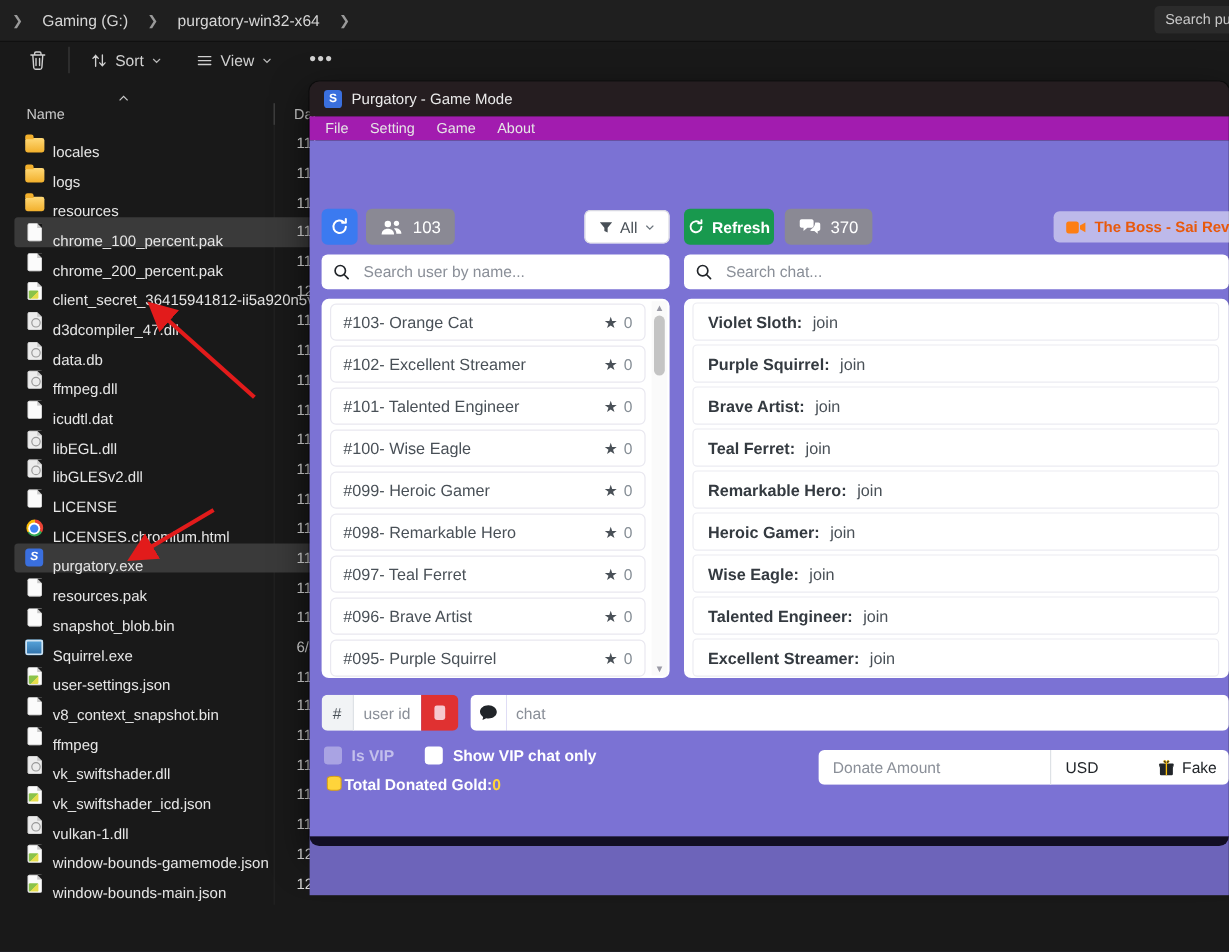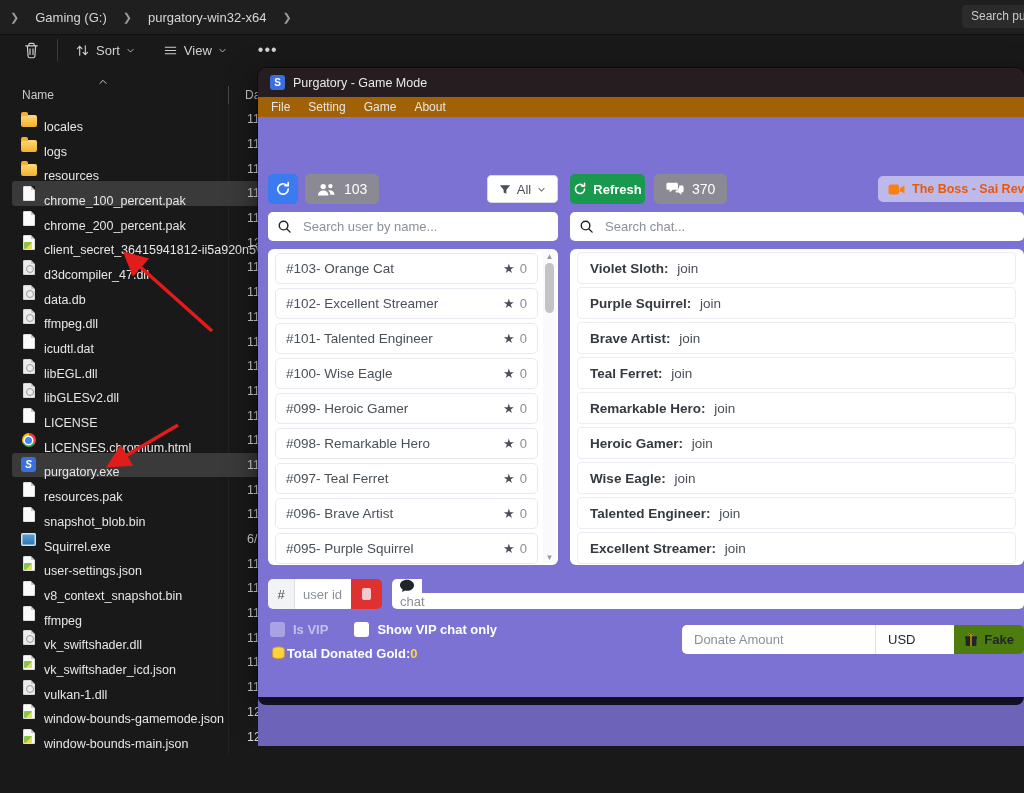--- a/index.html
+++ b/index.html
@@ -42,21 +42,21 @@
   .ic-purgatory{width:15px;height:15px;border-radius:3px;background:#3a6fde;color:#fff;font-weight:bold;font-size:10px;text-align:center;line-height:15px;}
   .ic-purgatory::after{content:"S";}
   .ic-app{width:15px;height:13px;border-radius:2px;background:linear-gradient(#5aa7dd,#2f6fa8);box-shadow:inset 0 0 0 1.5px #cfe3f2;}
   
   #annotations{position:absolute;inset:0;z-index:5;pointer-events:none;}
   
   #app{position:absolute;left:258px;top:68px;width:766px;height:637px;z-index:10;border-radius:8px;
        box-shadow:0 10px 30px rgba(0,0,0,.6),0 0 0 1px rgba(0,0,0,.45);}
   .titlebar{position:absolute;left:0;top:0;right:0;height:29px;background:#251d20;border-radius:8px 8px 0 0;display:flex;align-items:center;color:#eaeaea;font-size:12.5px;}
   .app-logo{width:15px;height:15px;border-radius:3px;background:#3a6fde;color:#fff;font-weight:bold;font-size:10px;text-align:center;line-height:15px;margin:0 8px 0 12px;}
-  .menubar{position:absolute;left:0;top:29px;right:0;height:20px;background:#a16207;display:flex;align-items:center;color:#e6e6e6;font-size:12px;}
+  .menubar{position:absolute;left:0;top:29px;right:0;height:20px;background:#a21caf;display:flex;align-items:center;color:#e6e6e6;font-size:12px;}
   .menu-item{padding:0 9px;line-height:20px;}
   .app-body{position:absolute;left:0;top:49px;right:0;bottom:8px;background:#7b72d4;}
   .dark-strip{position:absolute;left:0;bottom:0;right:0;height:8px;background:#120e24;border-radius:0 0 8px 8px;}
   .muted-band{position:absolute;left:0;top:580px;right:0;height:49px;background:#6d64ba;}
   
   .btn-blue{position:absolute;left:10px;top:57px;width:30px;height:30px;background:#3b7af0;border-radius:5px;display:flex;align-items:center;justify-content:center;}
   .badge-gray{position:absolute;top:57px;height:30px;background:#8a8994;border-radius:5px;display:flex;align-items:center;gap:8px;color:#fff;font-size:14px;padding:0 12px;}
   #user-count-badge{left:47px;}
   #chat-count-badge{left:396px;}
   .pill-all{position:absolute;left:229px;top:58px;width:71px;height:28px;background:#fff;border-radius:5px;display:flex;align-items:center;justify-content:center;gap:6px;color:#495057;font-size:13px;box-shadow:inset 0 0 0 1px #d8d8e2;}
@@ -77,42 +77,42 @@
   .ustar{color:#495057;font-size:13px;margin-right:5px;}
   .ucount{color:#868e96;font-size:13px;}
   .crow{margin:3px 8px 0 7px;height:30px;border:1px solid #ececf2;border-radius:4px;display:flex;align-items:center;padding:0 12px;font-size:13.5px;color:#495057;background:#fff;white-space:nowrap;overflow:hidden;}
   .crow b{color:#343a40;margin-right:5px;}
   .vscroll{position:absolute;right:2px;top:2px;bottom:2px;width:13px;background:#fafafa;}
   .vthumb{position:absolute;left:2px;top:12px;width:9px;height:50px;background:#c4c4c4;border-radius:5px;}
   .varrow{position:absolute;left:2px;width:9px;font-size:8px;color:#9a9aa5;text-align:center;}
   
   .io-group{position:absolute;top:462px;height:30px;display:flex;border-radius:5px;overflow:hidden;}
   #userid-group{left:10px;width:114px;}
-  #chat-group{left:134px;width:632px;flex-direction:column;}
+  #chat-group{left:134px;width:632px;}
   .addon{background:#f1f3f5;color:#495057;display:flex;align-items:center;justify-content:center;font-size:13px;border-right:1px solid #dee2e6;}
   .addon-white{background:#fff;border-right:0;}
   .io-group input{border:0;outline:0;background:#fff;font-size:13px;color:#333;padding:0 8px;font-family:inherit;min-width:0;flex:1;}
   .io-group input::placeholder{color:#8a8f98;}
   .btn-red{width:31px;background:#e03131;display:flex;align-items:center;justify-content:center;}
   .stop-glyph{width:9px;height:12px;background:#f6c9cf;border-radius:2px;}
   
   .chk-row{position:absolute;left:12px;top:503px;display:flex;align-items:center;gap:26px;height:18px;}
   .chk{display:flex;align-items:center;gap:8px;font-size:13px;font-weight:bold;}
   .chk .box{width:15px;height:15px;border-radius:3px;background:#fff;}
   .chk.dim{color:rgba(255,255,255,0.55);}
   .chk.dim .box{background:rgba(255,255,255,0.35);}
   .chk.bright{color:#fff;}
   .gold-row{position:absolute;left:12px;top:527px;display:flex;align-items:center;gap:0;color:#fff;font-weight:bold;font-size:13px;height:18px;}
   .gold-val{color:#ffd43b;}
   
   .donate-group{position:absolute;left:424px;top:508px;width:342px;height:29px;display:flex;border-radius:5px;overflow:hidden;}
   .donate-group input{border:0;outline:0;background:#fff;font-size:13px;color:#333;padding:0 12px;width:169px;font-family:inherit;}
   .donate-group input::placeholder{color:#8a8f98;}
   .currency{width:82px;background:#fff;border-left:1px solid #dee2e6;display:flex;align-items:center;padding-left:12px;font-size:13px;color:#212529;}
-  .btn-yellow{flex:1;background:#4d7c0f;display:flex;align-items:center;gap:6px;padding:0 10px;color:#212529;font-size:13px;font-weight:bold;white-space:nowrap;}
+  .btn-yellow{flex:1;background:#ffffff;display:flex;align-items:center;gap:6px;padding:0 10px;color:#212529;font-size:13px;font-weight:normal;white-space:nowrap;}
   svg{display:block;}
 </style>
 </head>
 <body>
 
 <div id="explorer">
   <div class="crumb-bar">
     <span class="crumb-chev">❯</span>
     <span class="crumb-item">Gaming (G:)</span>
     <span class="crumb-chev">❯</span>

